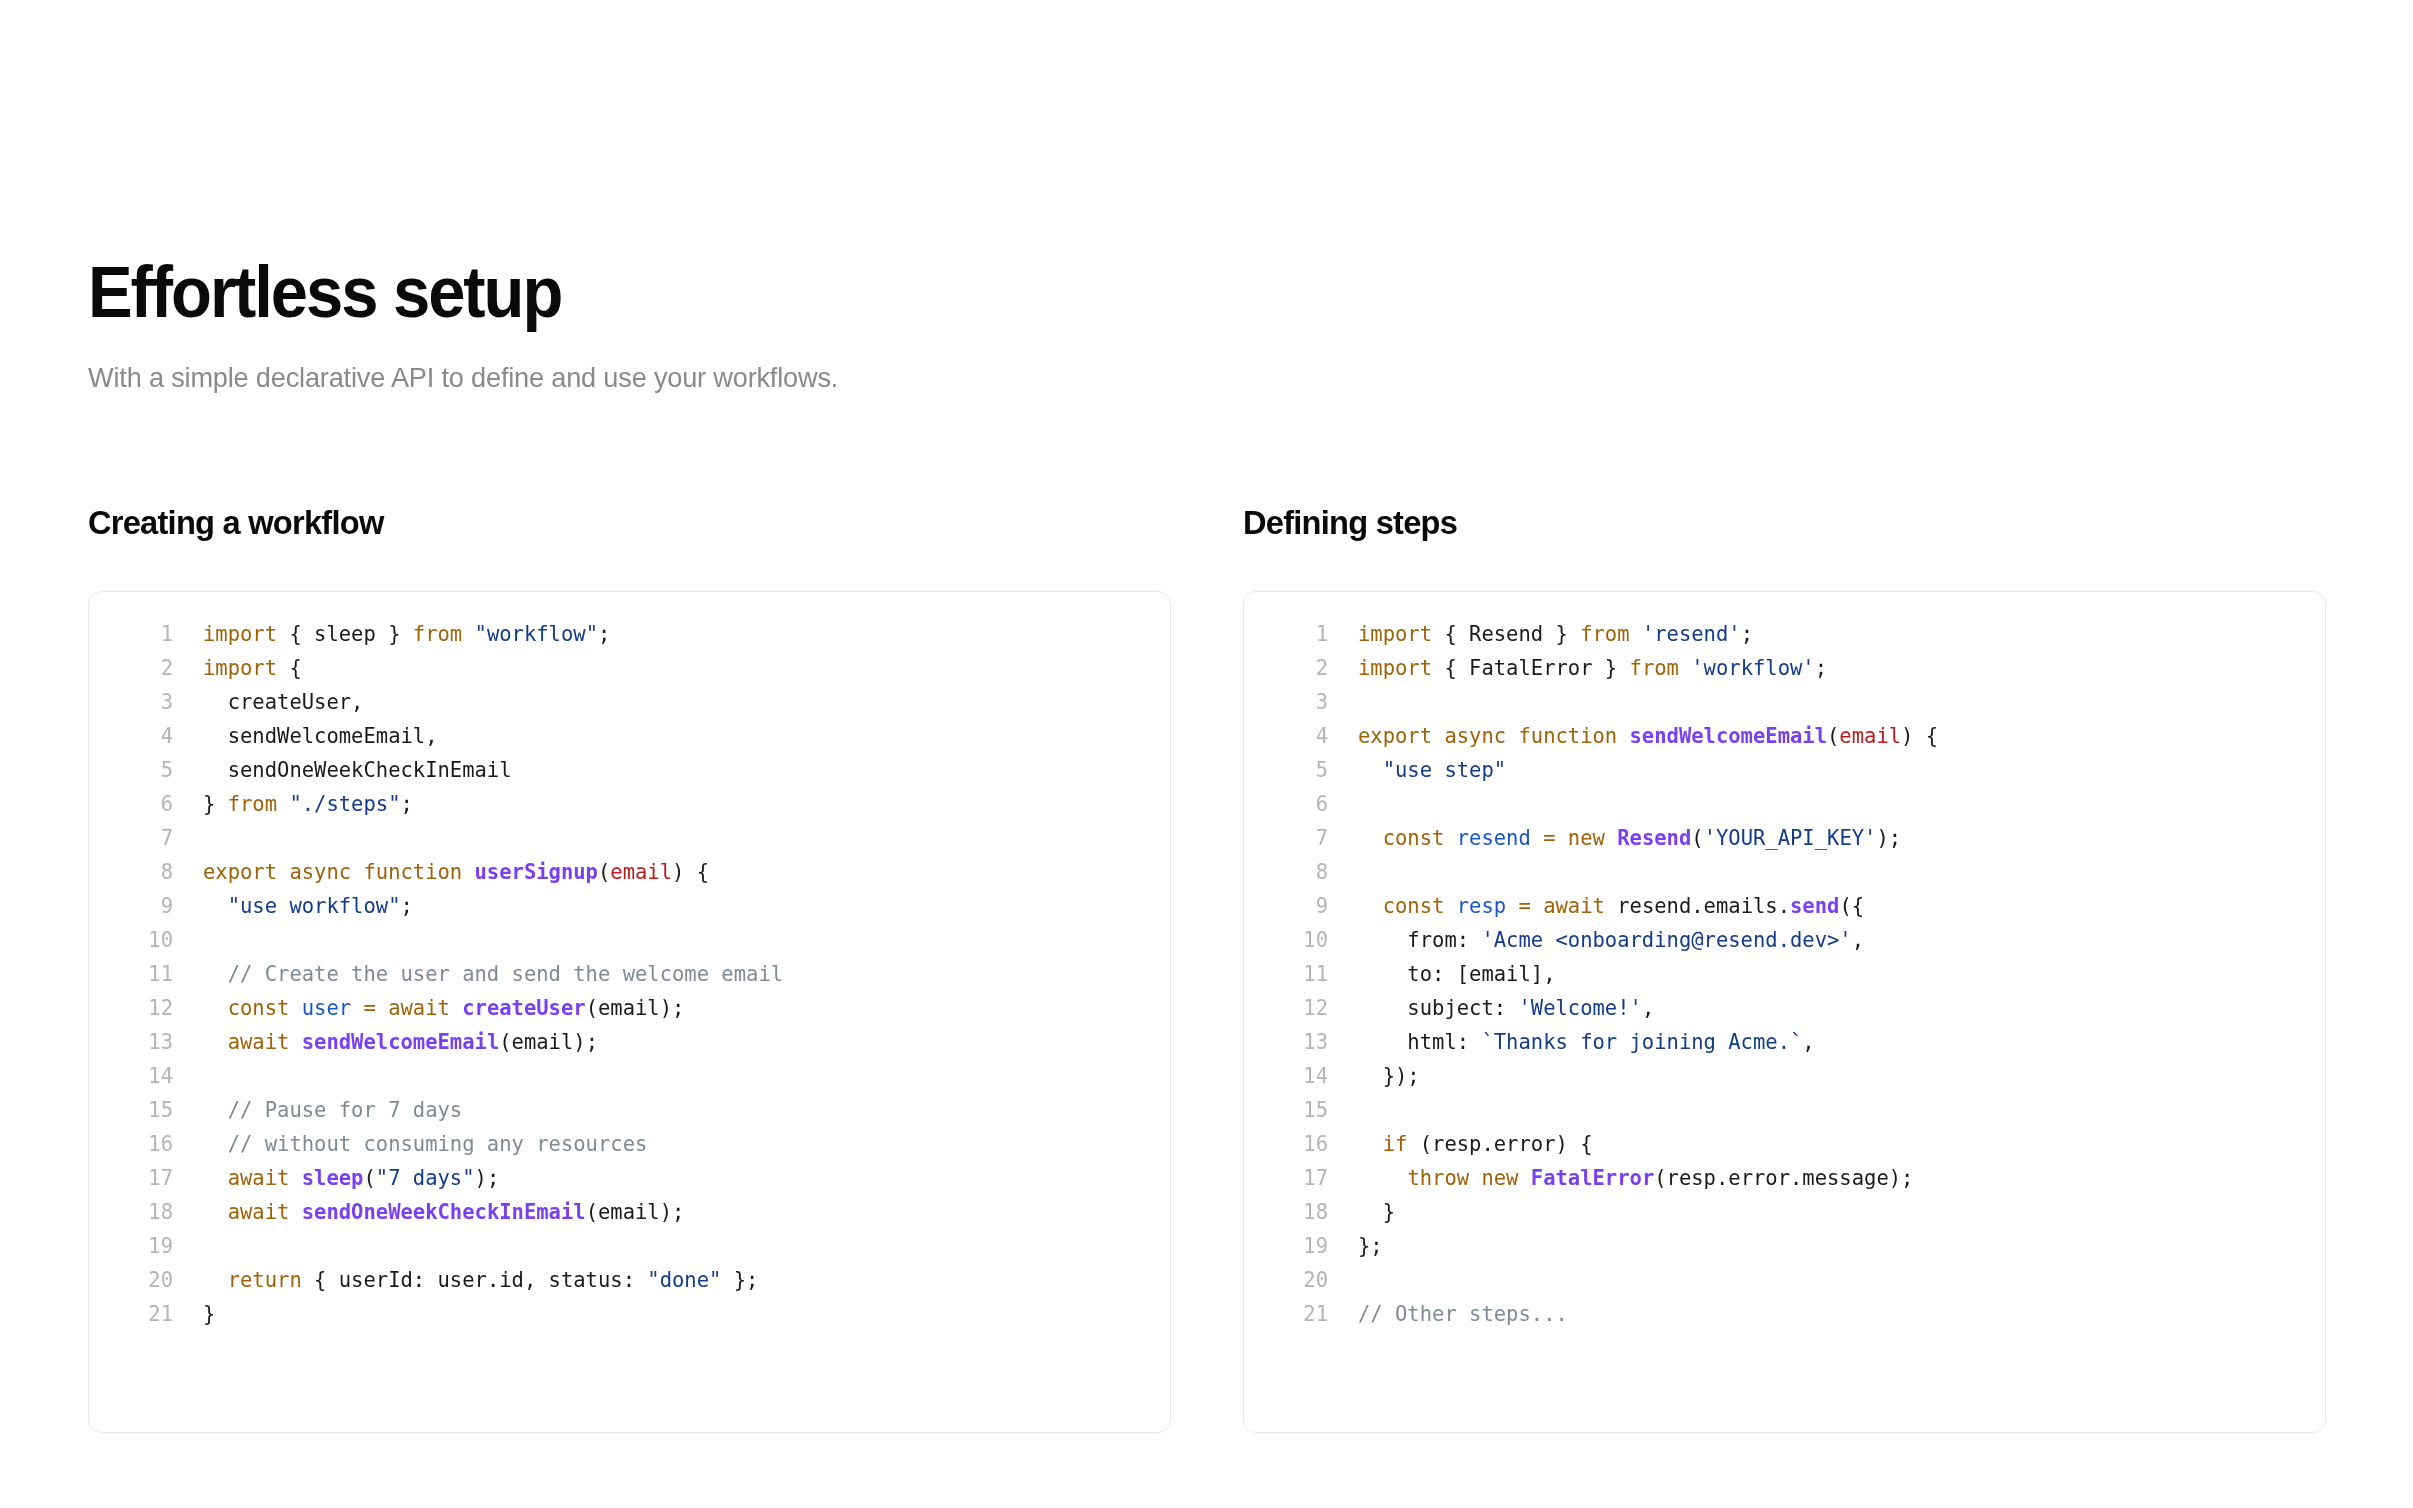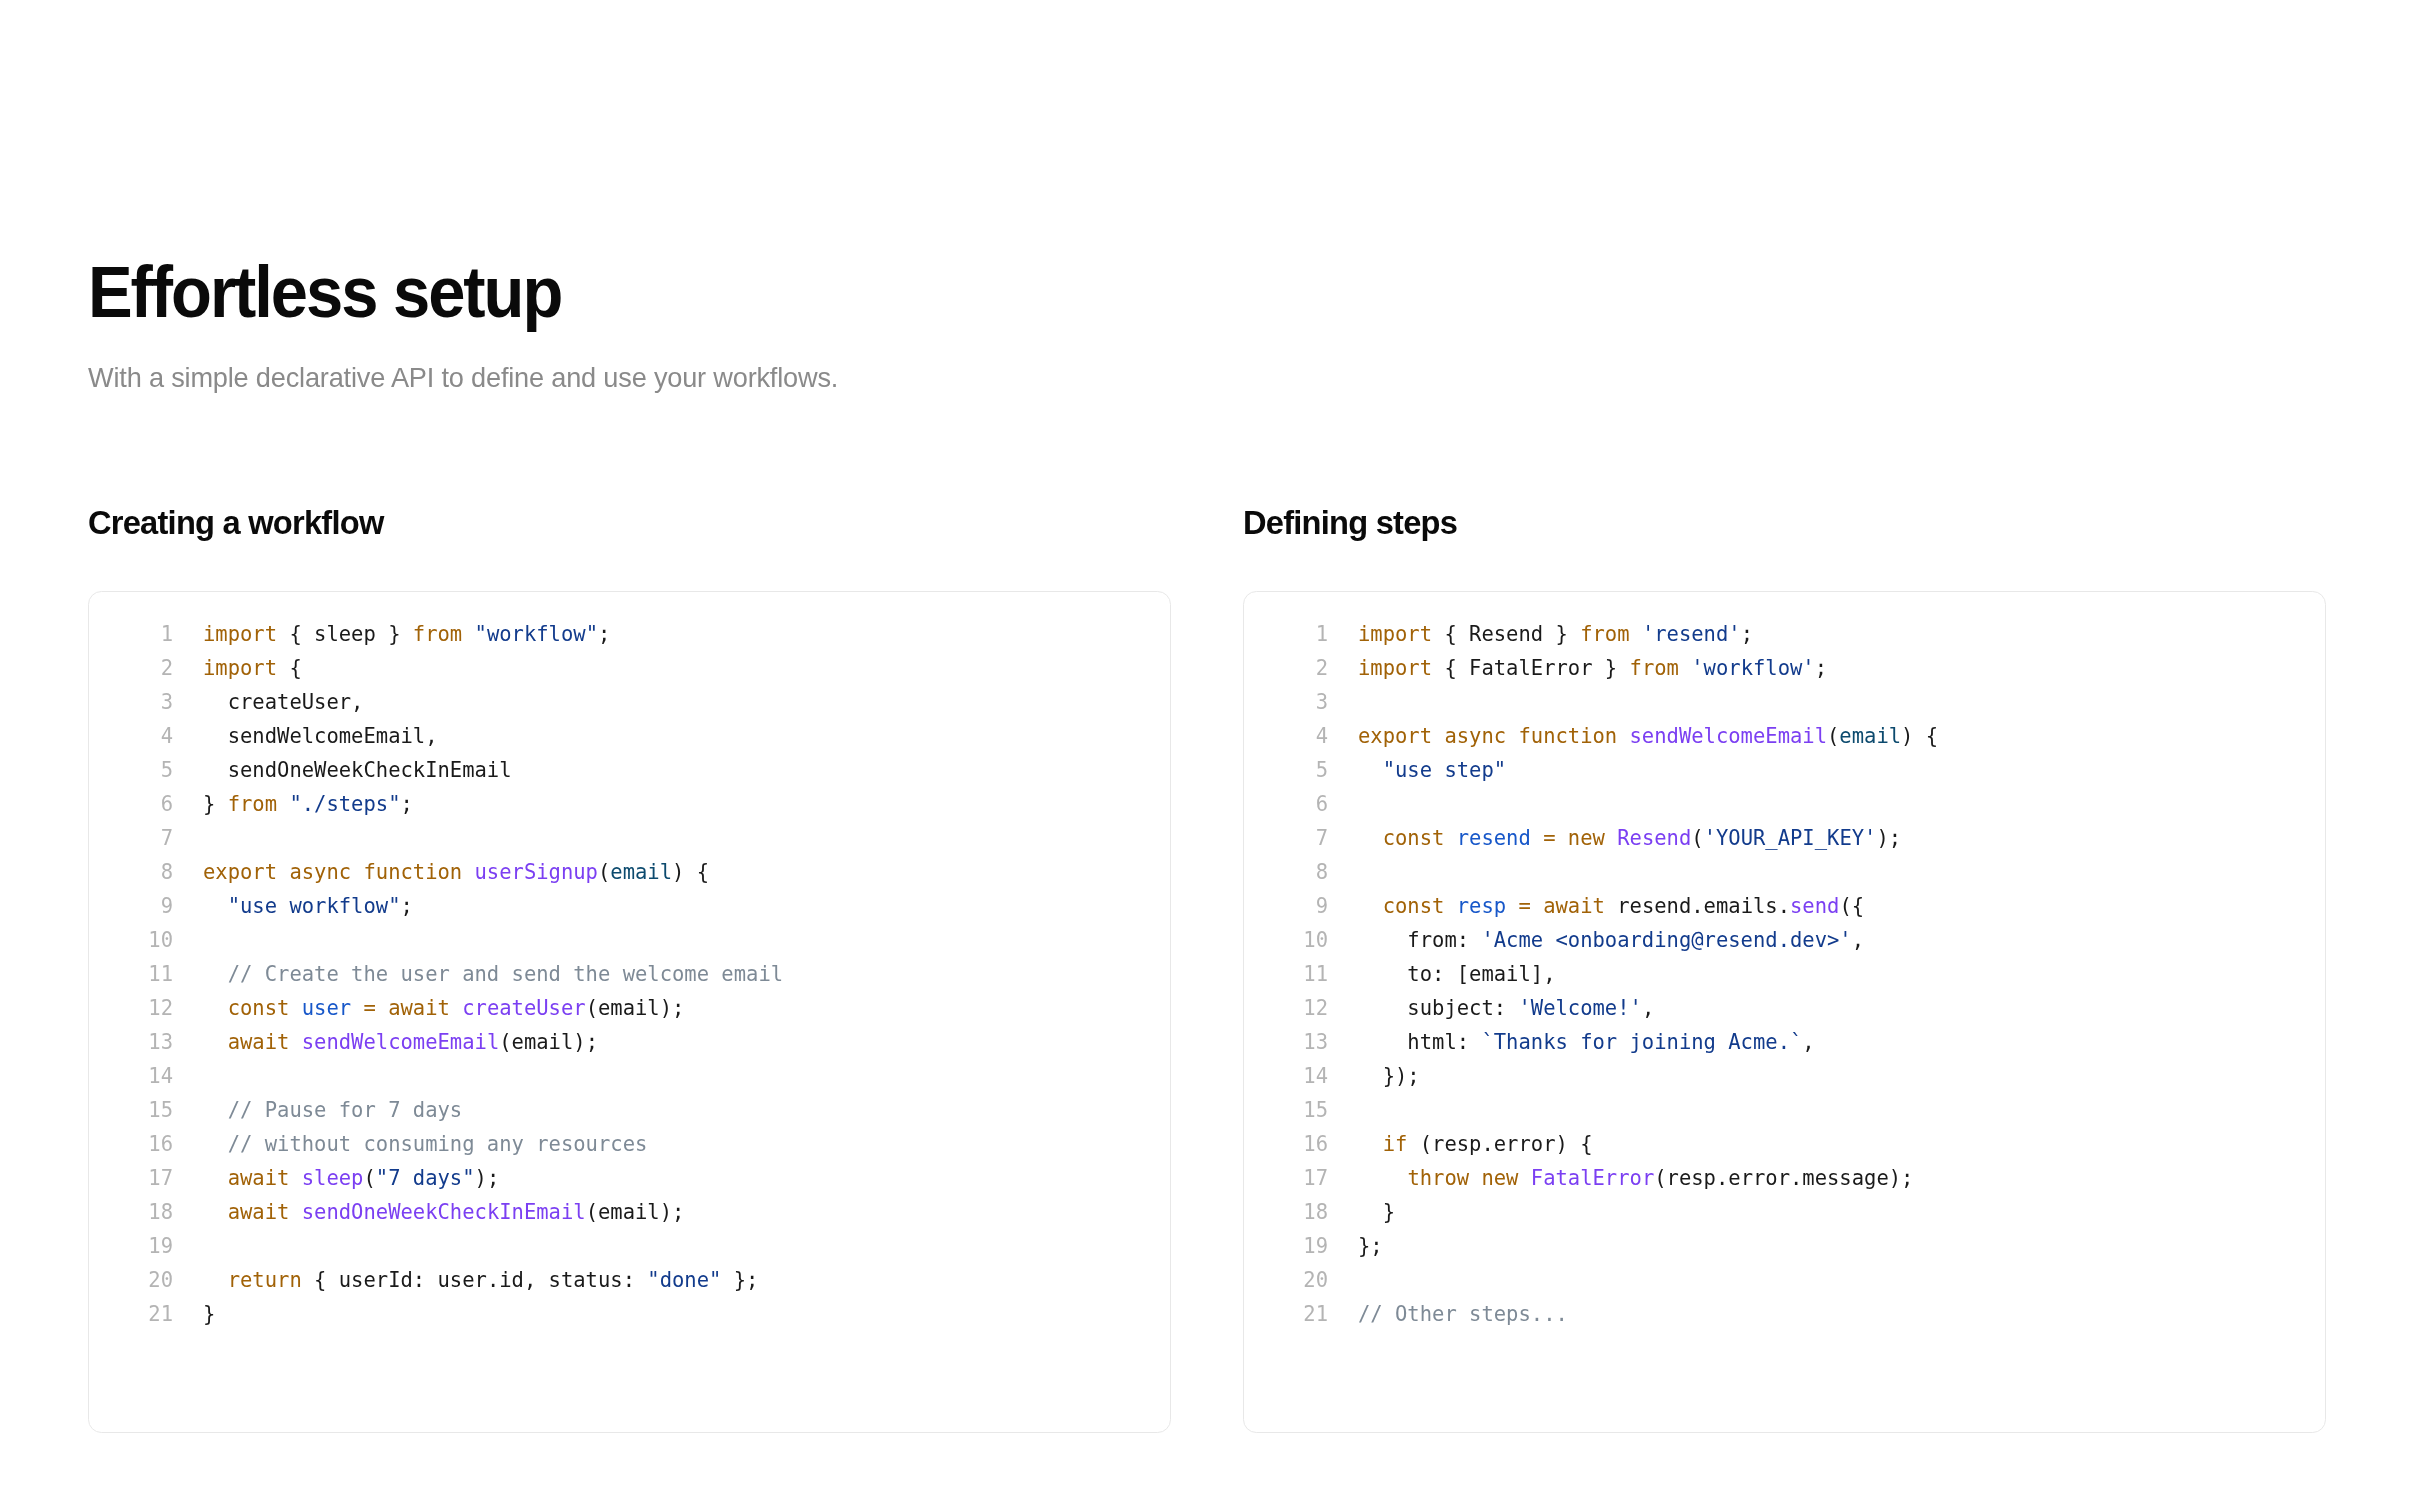--- a/index.html
+++ b/index.html
@@ -84,23 +84,23 @@
     padding-left:30px;
     color:#1a1a1a;
     font-family:"DejaVu Sans Mono","Liberation Mono", monospace;
     font-size:20.5px;
     line-height:34px;
     white-space:pre;
   }
 
   .tok-kw   { color:#a16207; }
   .tok-str  { color:#123b8c; }
-  .tok-fn   { color:#7b3ff2; }
+  .tok-fn   { color:#7b3ff2;font-weight:bold; }
   .tok-var  { color:#1757c9; }
-  .tok-param{ color:#0c4a6e; }
+  .tok-param{ color:#b91c1c; }
   .tok-com  { color:#7e8a96; }
   .tok-pln  { color:#1a1a1a; }
 </style>
 </head>
 <body>
 
 <div class="page">
 
   <section class="hero">
     <h1 class="hero-title">Effortless setup</h1>

